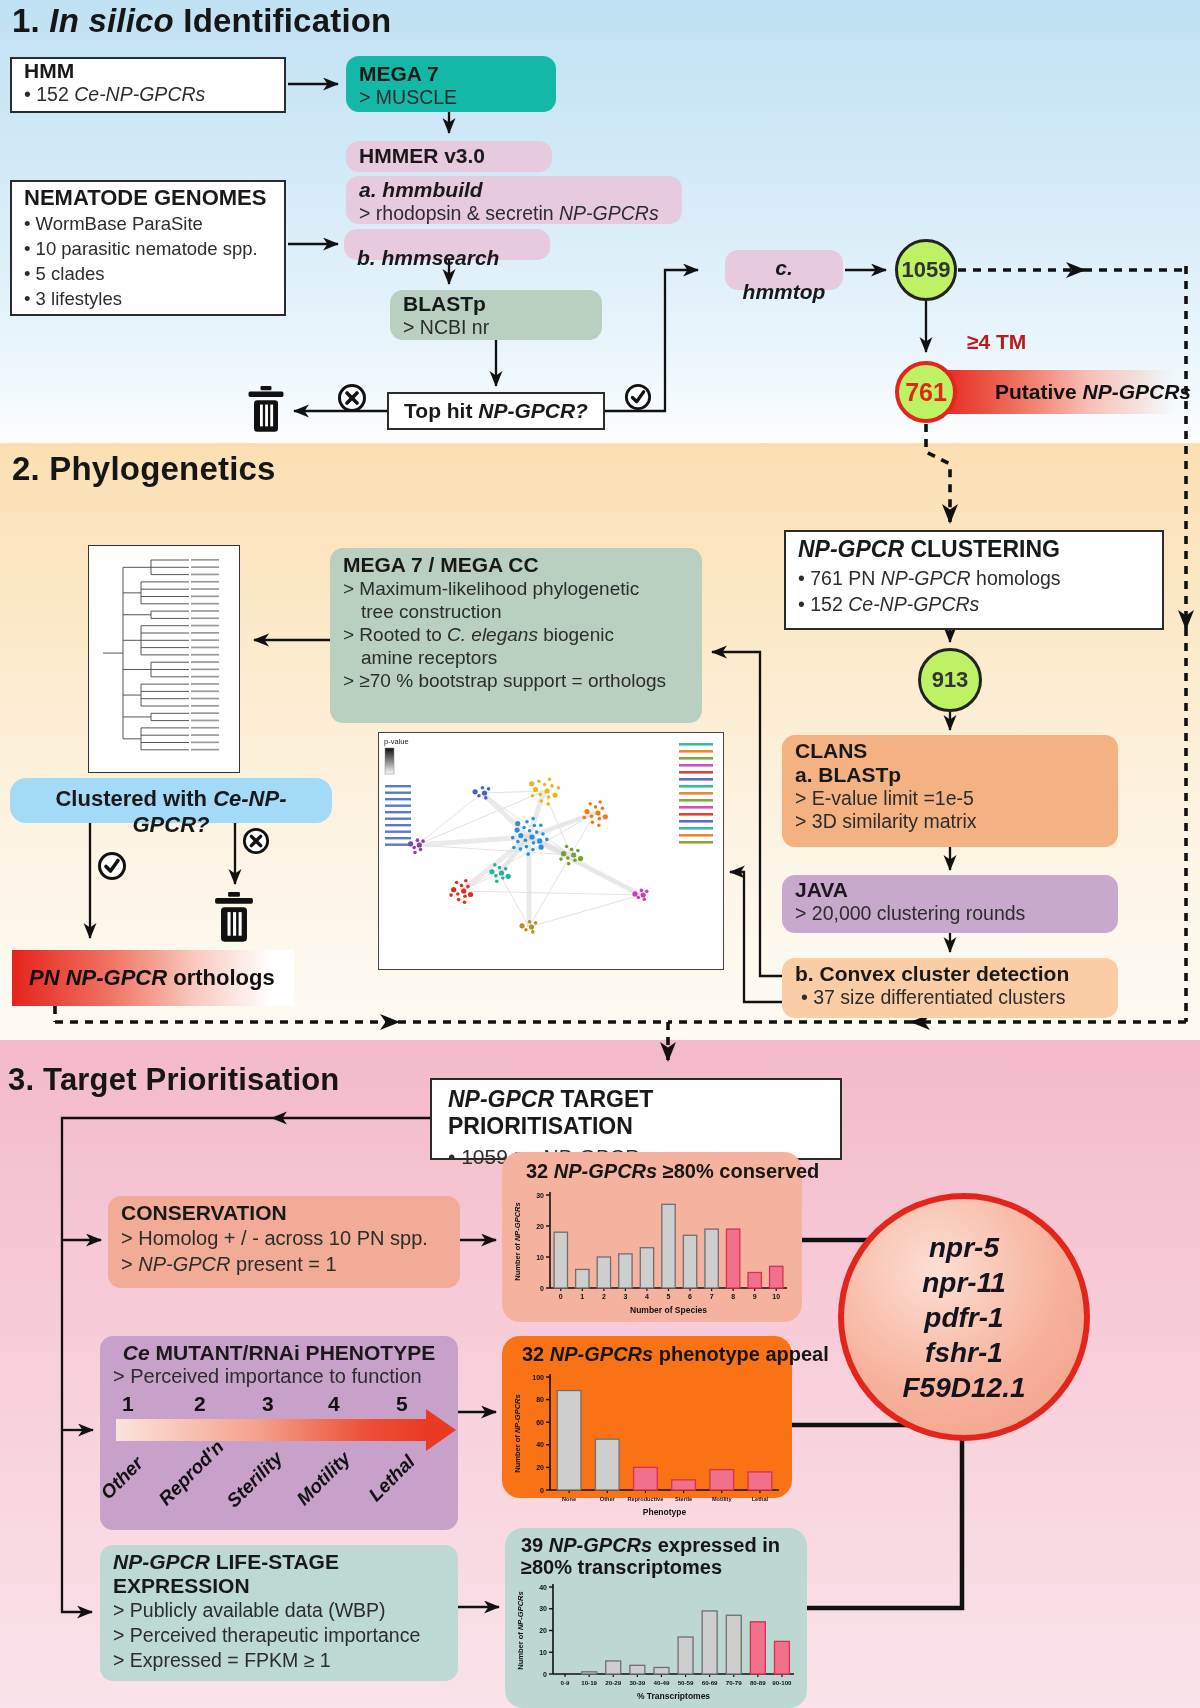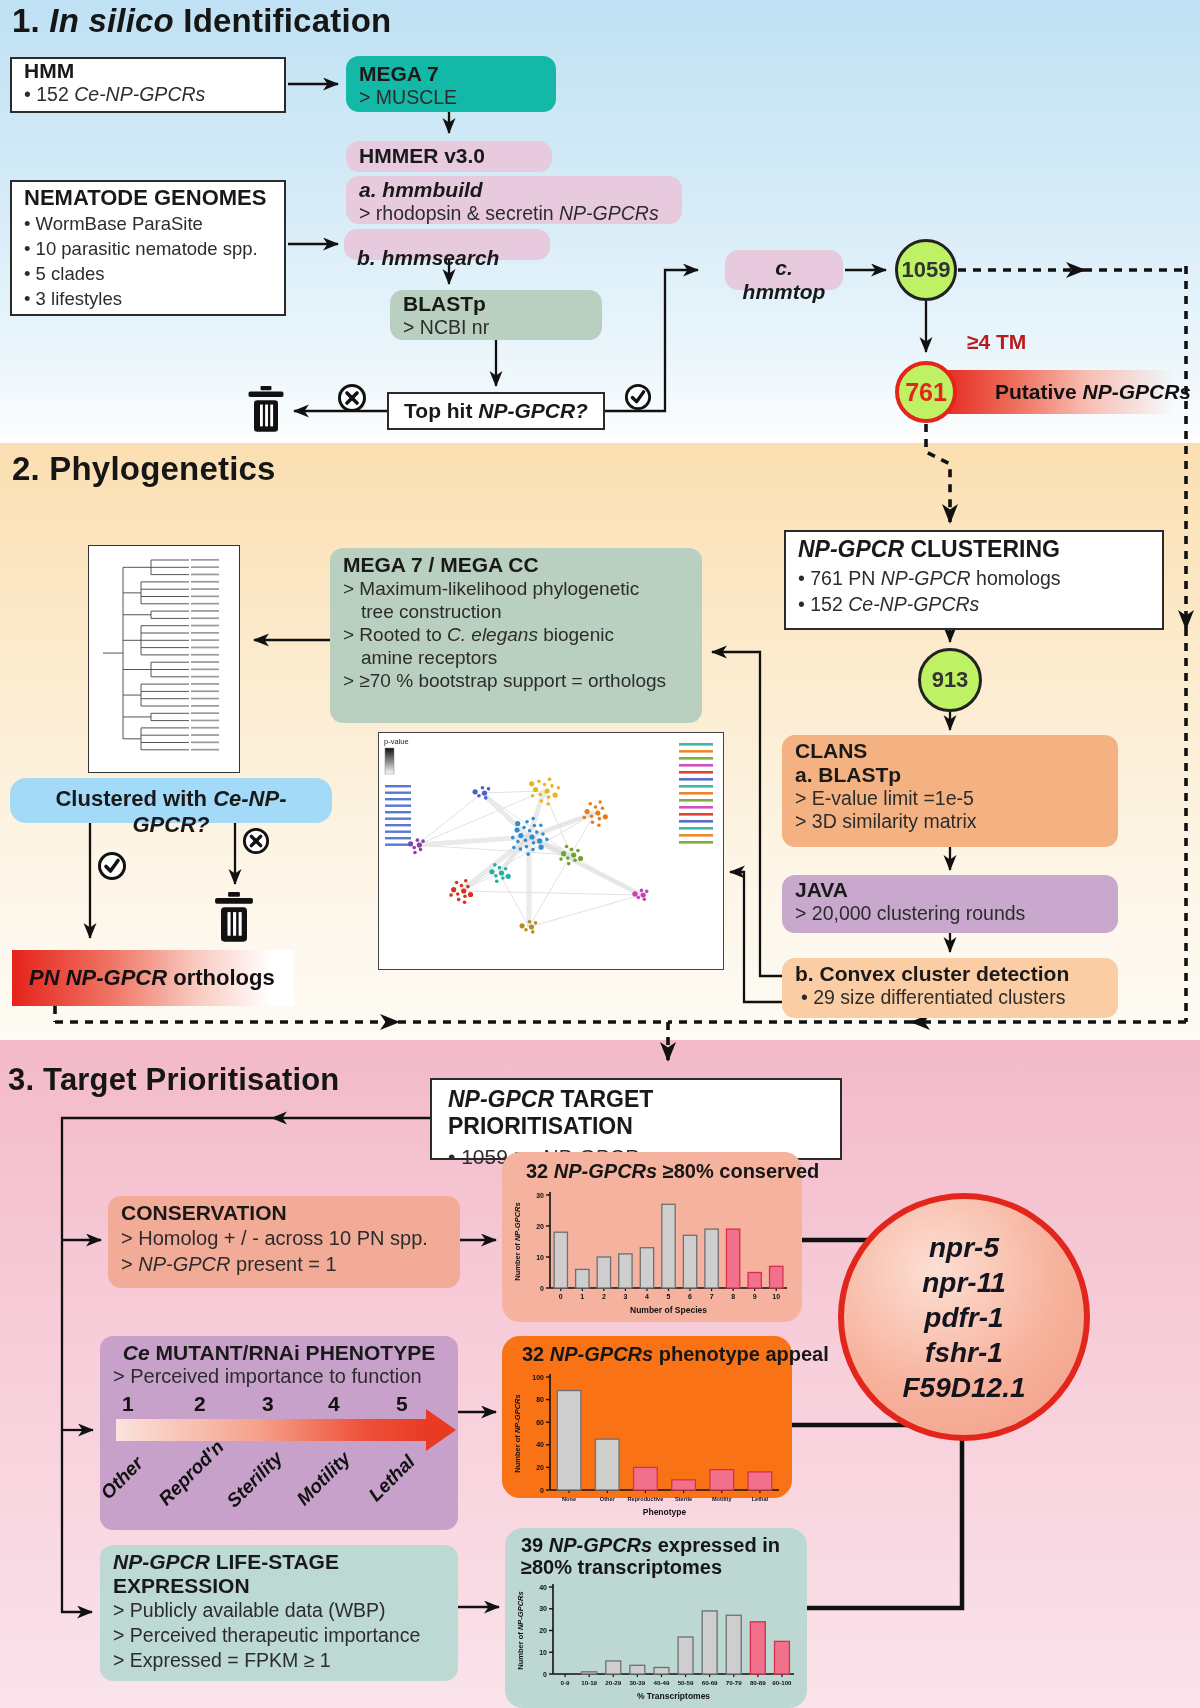--- a/index.html
+++ b/index.html
@@ -274,21 +274,21 @@
     <div class="tx">&gt; 3D similarity matrix</div>
   </div>
 
   <div class="bx" style="left:782px;top:875px;width:336px;height:58px;background:#c9a8ce;padding-top:3px;">
     <div class="t1">JAVA</div>
     <div class="tx">&gt; 20,000 clustering rounds</div>
   </div>
 
   <div class="bx" style="left:782px;top:958px;width:336px;height:60px;background:#fbcda4;padding-top:4px;">
     <div class="t1">b. Convex cluster detection</div>
-    <div class="tx" style="padding-left:6px;">• 29 size differentiated clusters</div>
+    <div class="tx" style="padding-left:6px;">• 37 size differentiated clusters</div>
   </div>
 
   <svg class="abs z4" id="mapSvg" style="left:378px;top:732px;background:#fff;border:1.5px solid #444;" width="344" height="236">
     <defs>
         <linearGradient id="gv" x1="0" y1="0" x2="0" y2="1">
           <stop offset="0" stop-color="#111"></stop>
           <stop offset="1" stop-color="#fafafa"></stop>
         </linearGradient>
       </defs>
     <text x="5" y="11" font-size="7.5" fill="#222">p-value</text>

